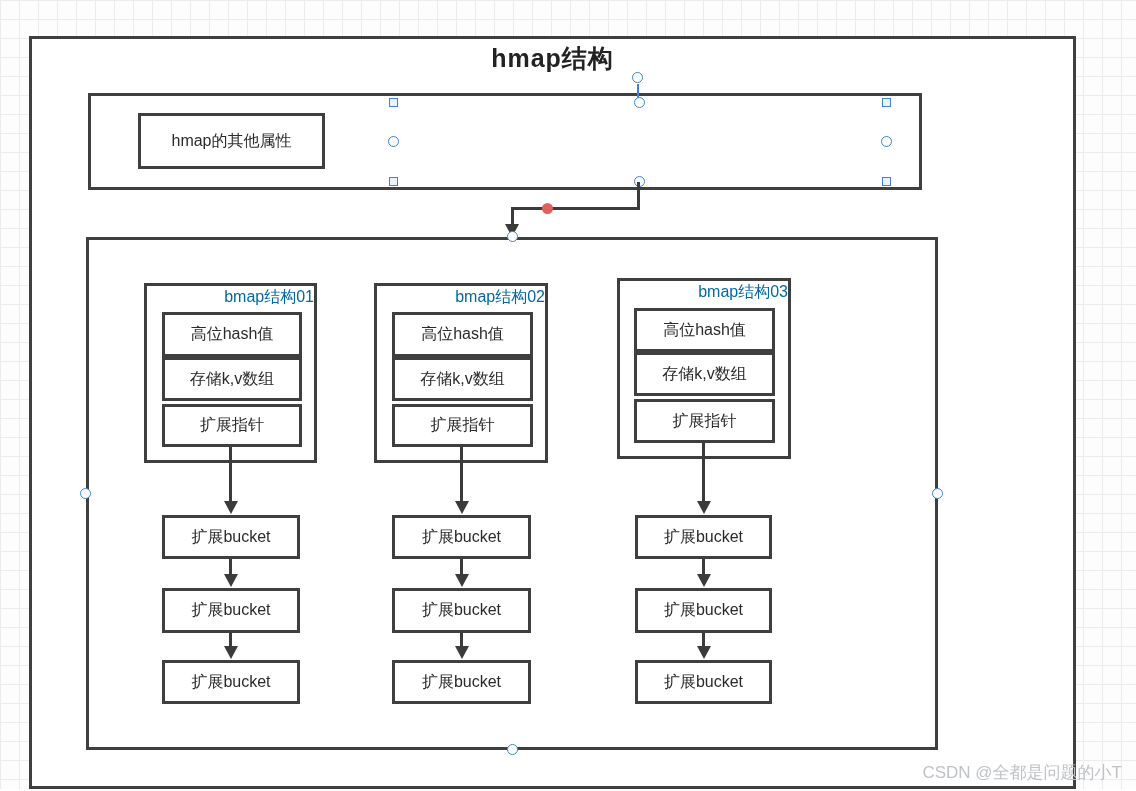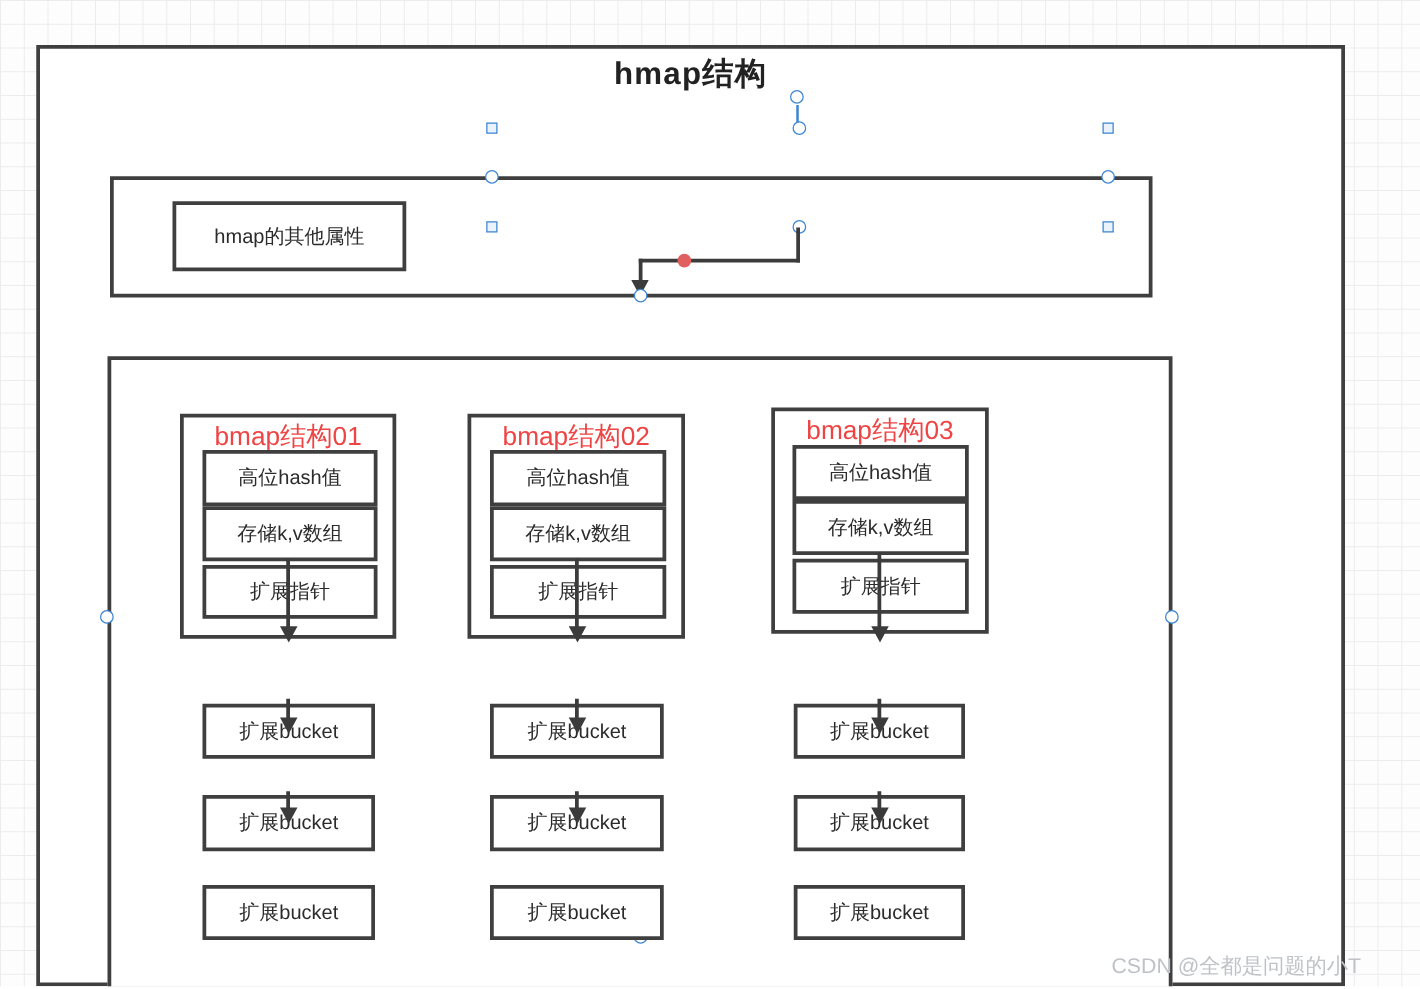--- a/index.html
+++ b/index.html
@@ -13,32 +13,32 @@
     background-size:19px 19px;
     font-family:"Liberation Sans", sans-serif;
     overflow:hidden;
     color:#2b2b2b;
   }
   .abs{position:absolute;box-sizing:border-box;}
   .shape{
     position:absolute;box-sizing:border-box;
     background:#ffffff;border:3px solid #3f3f3f;
     display:flex;align-items:center;justify-content:center;
-    font-size:16px;color:#2b2b2b;text-align:center;margin-top:48px;
+    font-size:16px;color:#2b2b2b;text-align:center;
   }
   .frame{background:#ffffff;border:3px solid #3f3f3f;}
   .selected{border:3px solid #27496d;}
   .title{
     position:absolute;left:29px;top:42px;width:1047px;
     text-align:center;font-size:25px;font-weight:bold;color:#222;
     letter-spacing:1px;
   }
   .bmap-title{
     position:absolute;top:1px;left:0;width:100%;
-    text-align:center;font-size:21px;color:#ef4444;
+    text-align:right;font-size:16px;color:#0369a1;
   }
   .vl{position:absolute;width:3px;background:#3b3b3b;}
   .hl{position:absolute;height:3px;background:#3b3b3b;}
   .arr-down{
     position:absolute;width:0;height:0;
     border-left:7px solid transparent;border-right:7px solid transparent;
     border-top:13px solid #3b3b3b;
   }
   .hsquare{
     position:absolute;width:9px;height:9px;box-sizing:border-box;
@@ -48,21 +48,21 @@
     position:absolute;width:11px;height:11px;box-sizing:border-box;
     background:#ffffff;border:1.5px solid #3d85d2;border-radius:50%;
   }
   .dot-red{
     position:absolute;width:11px;height:11px;border-radius:50%;
     background:#e05f5f;
   }
   .rot-line{position:absolute;width:2px;background:#3d85d2;}
   .watermark{
     position:absolute;left:856px;top:761px;width:266px;
-    text-align:center;font-size:17px;color:#bfc3c7;
+    text-align:right;font-size:17px;color:#bfc3c7;
   }
 </style>
 </head>
 <body>
 
 <div id="canvas">
 
   <div class="abs frame" style="left:29px;top:36px;width:1047px;height:753px;"></div>
 
   <div class="title">hmap结构</div>

